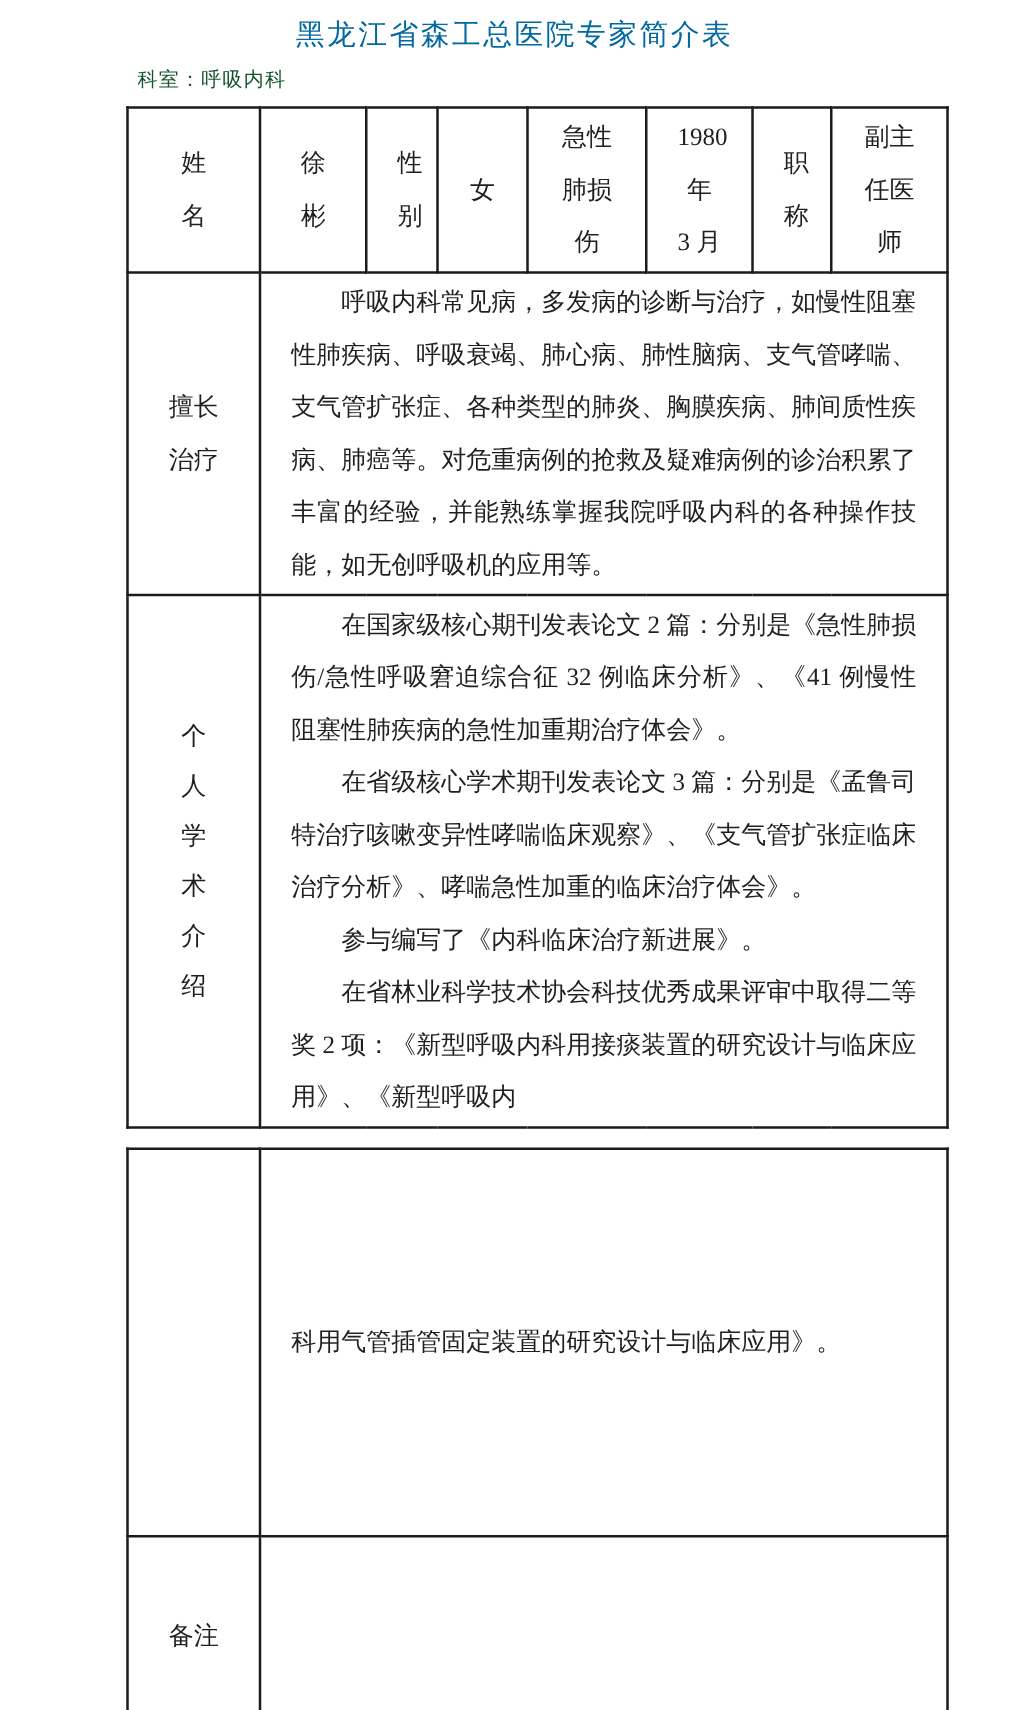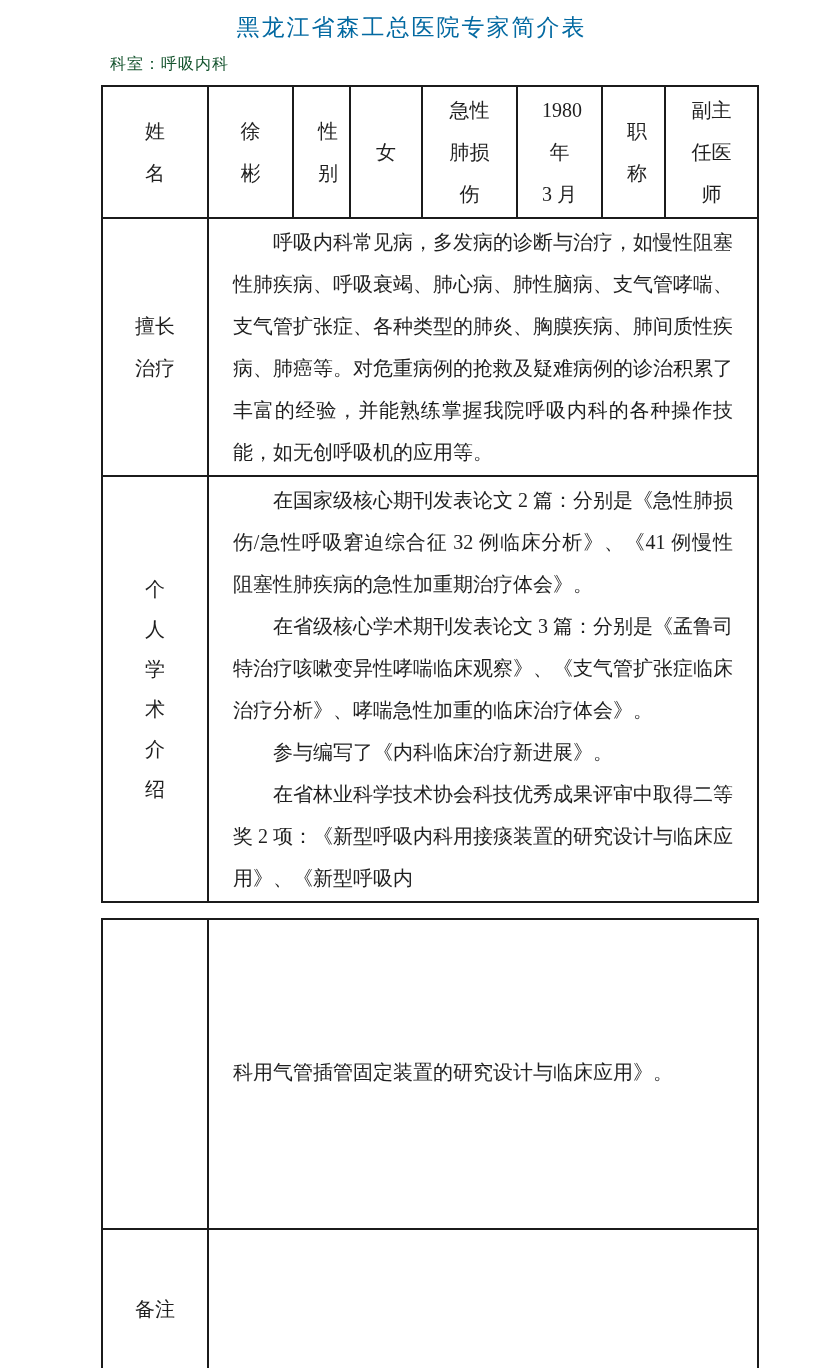--- a/index.html
+++ b/index.html
@@ -51,21 +51,21 @@
     overflow: hidden;
   }
   td.pre { white-space: pre-line; }
   td.bigtext {
     text-align: justify;
     vertical-align: top;
     padding: 3px 14px 0 14px;
     line-height: 41px;
   }
   td.bigtext p { text-indent: 2em; text-align: justify; }
-  td.bigtext p.noindent { text-indent: 0; font-family: Liberation Mono, monospace; }
+  td.bigtext p.noindent { text-indent: 0; }
   td.vlabel { text-align: center; vertical-align: middle; }
   .vchar { display: block; line-height: 40px; }
   .empty-cell { }
 </style>
 </head>
 <body>
 
 <div class="page">
 
   <div class="doc-title">黑龙江省森工总医院专家简介表</div>

